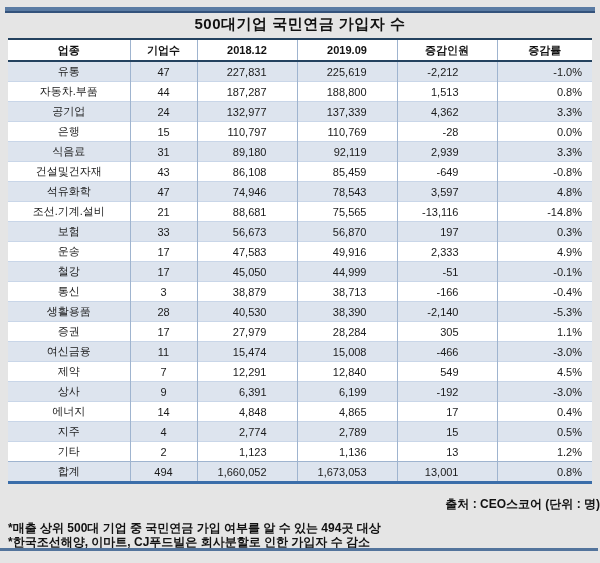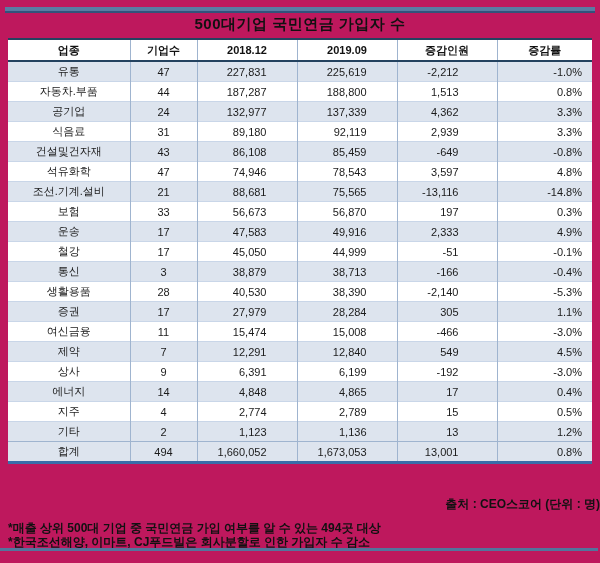--- a/index.html
+++ b/index.html
@@ -1,17 +1,17 @@
 <!DOCTYPE html>
 <html><head>
 <meta charset="utf-8">
 <style>
   html,body{margin:0;padding:0;background:#ffffff;}
   body{width:600px;height:563px;font-family:"Liberation Sans","DejaVu Sans",sans-serif;color:#1a1a1a;}
-  .canvas{position:relative;width:600px;height:563px;overflow:hidden;background:#be185d;}
+  .canvas{position:relative;width:600px;height:563px;overflow:hidden;background:#e5e5e5;}
 
   .top-bar{position:absolute;left:5px;right:5px;top:7px;height:4px;
            background:#5a7ba3;border-bottom:2px solid #33527b;}
   .page-title{position:absolute;top:15px;left:0;right:0;text-align:center;
               font-size:15px;font-weight:bold;letter-spacing:0.5px;color:#111;}
 
   table.pension{position:absolute;top:38px;left:8px;width:584px;
                 border-collapse:collapse;table-layout:fixed;
                 border-top:2px solid #24425f;border-bottom:3px solid #3a6da9;}
   table.pension th, table.pension td{
@@ -84,20 +84,28 @@
         </tr>
         <tr>
           <td>공기업</td>
           <td>24</td>
           <td>132,977</td>
           <td>137,339</td>
           <td>4,362</td>
           <td>3.3%</td>
         </tr>
         <tr>
+          <td>은행</td>
+          <td>15</td>
+          <td>110,797</td>
+          <td>110,769</td>
+          <td>-28</td>
+          <td>0.0%</td>
+        </tr>
+        <tr>
           <td>식음료</td>
           <td>31</td>
           <td>89,180</td>
           <td>92,119</td>
           <td>2,939</td>
           <td>3.3%</td>
         </tr>
         <tr>
           <td>건설및건자재</td>
           <td>43</td>

